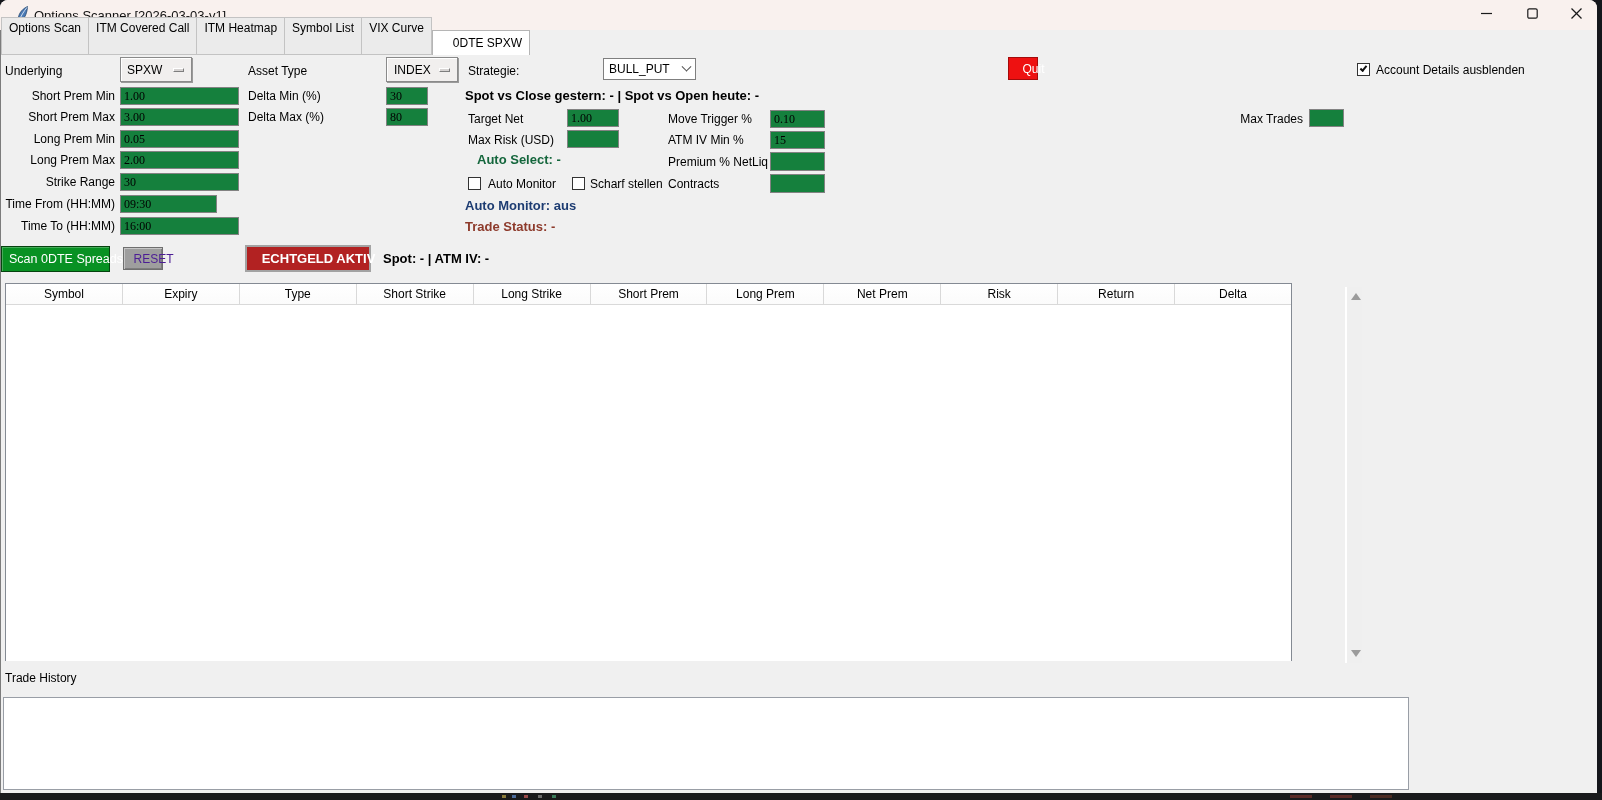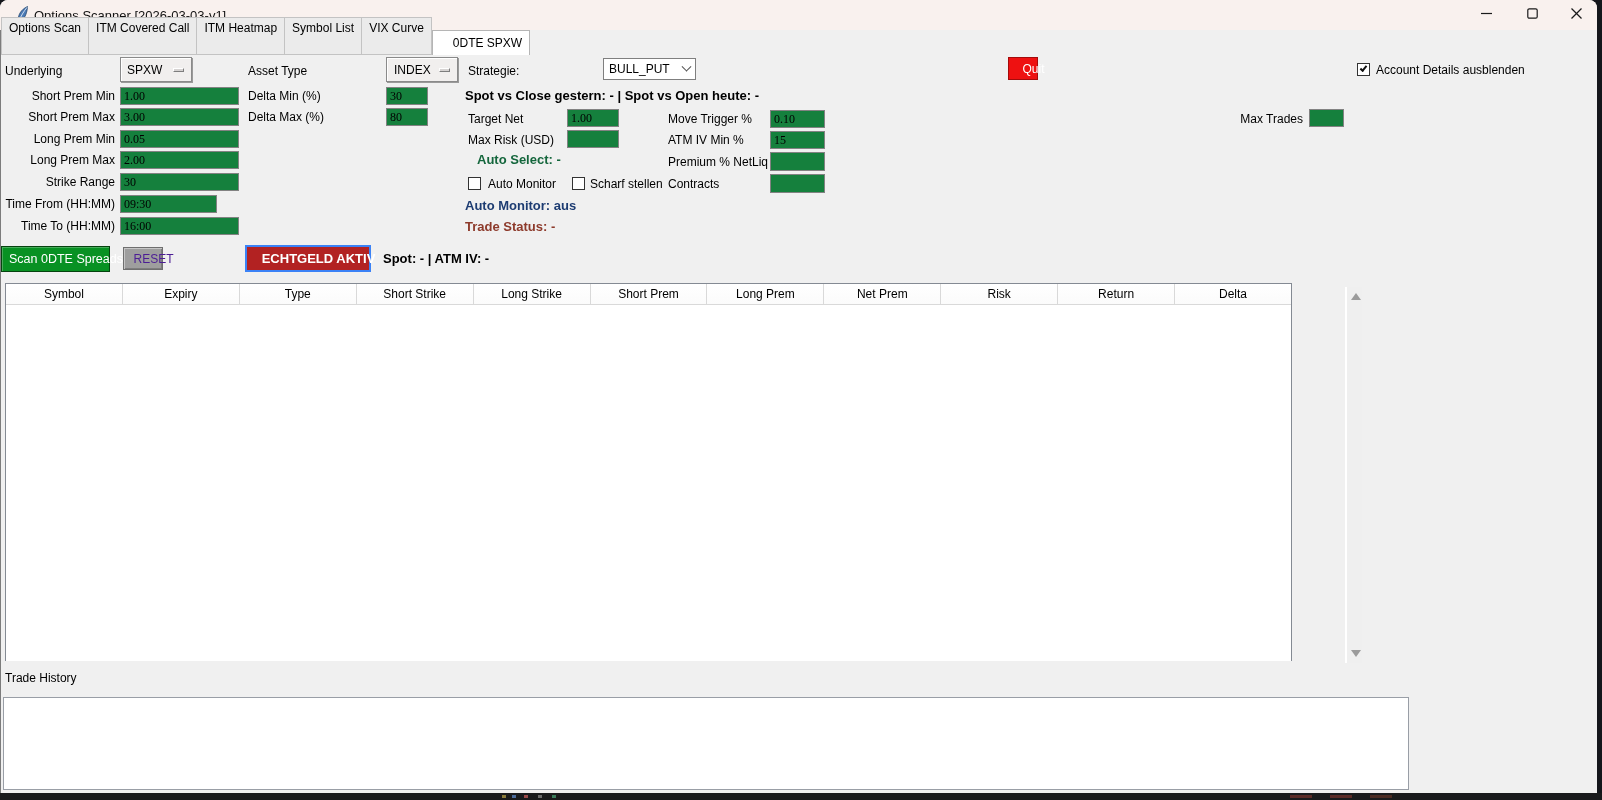--- a/index.html
+++ b/index.html
@@ -54,21 +54,21 @@
   }
   .chev { margin-left:auto; width:7px; height:7px; border-right:1.5px solid #4d4d4d; border-bottom:1.5px solid #4d4d4d; transform:rotate(45deg) translate(-2px,-2px); }
   .checkbox { position:absolute; width:13px; height:13px; background:#fff; border:1px solid #333; }
   .checkmark { position:absolute; left:2px; top:2px; width:7px; height:4px; border-left:2px solid #111; border-bottom:2px solid #111; transform:rotate(-50deg); }
   .bold13 { font-weight:bold; font-size:13px; line-height:16px; }
   
   .btn { position:absolute; display:flex; align-items:center; justify-content:center; white-space:nowrap; cursor:default;padding-left:21px; }
   #quit-button { left:1008px; top:57px; width:30px; height:23px; background:#ee1111; color:#fff; border:1px solid #a40b0b; font-size:12px; }
   #scan-button { left:1px; top:246px; width:109px; height:26px; background:#089123; color:#fff; border:1px solid #05430f; font-size:12.5px; box-shadow:inset 1px 1px 0 rgba(255,255,255,.25); }
   #reset-button { left:123px; top:247px; width:40px; height:23px; background:#9e9e9e; color:#4c1d95; border:1px solid #6f6f6f; box-shadow:inset 1px 1px 0 #c6c6c6, inset -1px -1px 0 #7d7d7d; font-size:12px; }
-  #echtgeld-button { left:245px; top:245px; width:126px; height:27px; background:#b22222; color:#fff; border:2px solid #3b82f6; font-weight:bold; font-size:13px; }
+  #echtgeld-button { left:245px; top:245px; width:126px; height:27px; background:#b22222; color:#fff; border:2px solid #a3a3a3; font-weight:bold; font-size:13px; }
   
   #results-table { position:absolute; left:5px; top:283px; width:1287px; height:378px; background:#fff; border:1px solid #848a93; }
   #results-header { display:flex; height:21px; background:linear-gradient(#ffffff,#fbfbfb); border-bottom:1px solid #d9d9d9; }
   .th { flex:1; display:flex; align-items:center; justify-content:center; font-size:12px; border-right:1px solid #d9d9d9; white-space:nowrap; overflow:hidden; }
   .th:last-child { border-right:none; }
   
   #v-scrollbar { position:absolute; left:1345px; top:287px; width:17px; height:376px; background:#efefef; border-left:2px solid #ffffff; }
   .tri-up { position:absolute; left:4px; top:6px; width:0; height:0; border-left:5px solid transparent; border-right:5px solid transparent; border-bottom:7px solid #9b9b9b; }
   .tri-down { position:absolute; left:4px; bottom:6px; width:0; height:0; border-left:5px solid transparent; border-right:5px solid transparent; border-top:7px solid #9b9b9b; }
   

